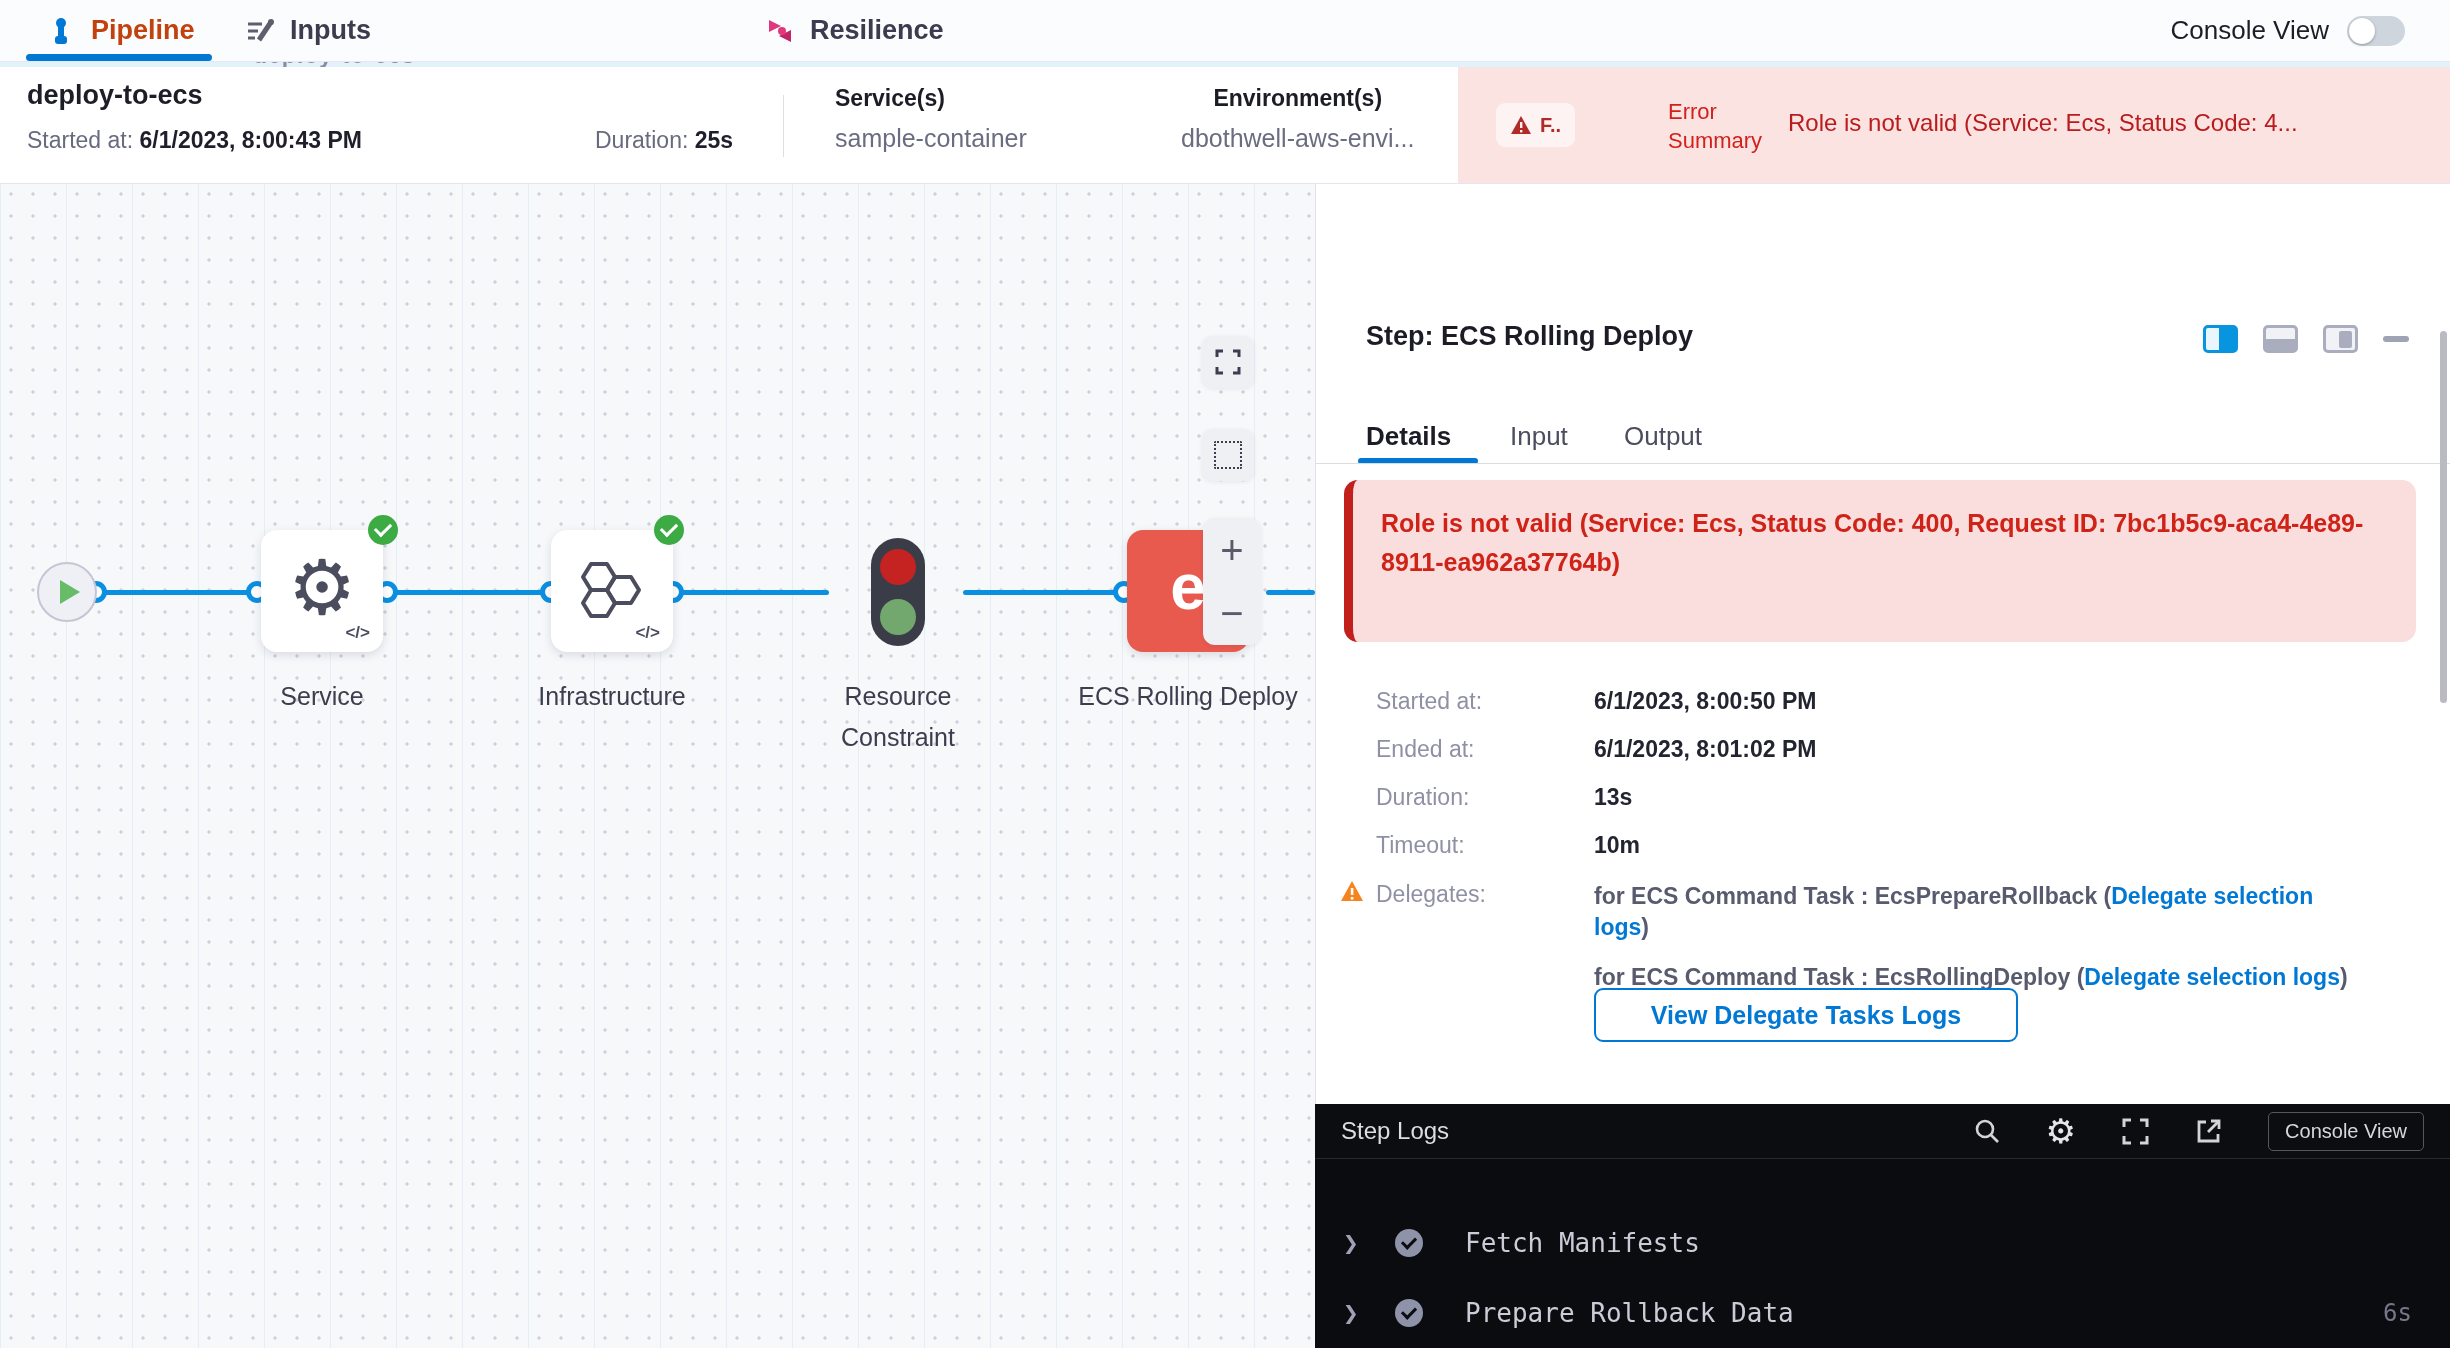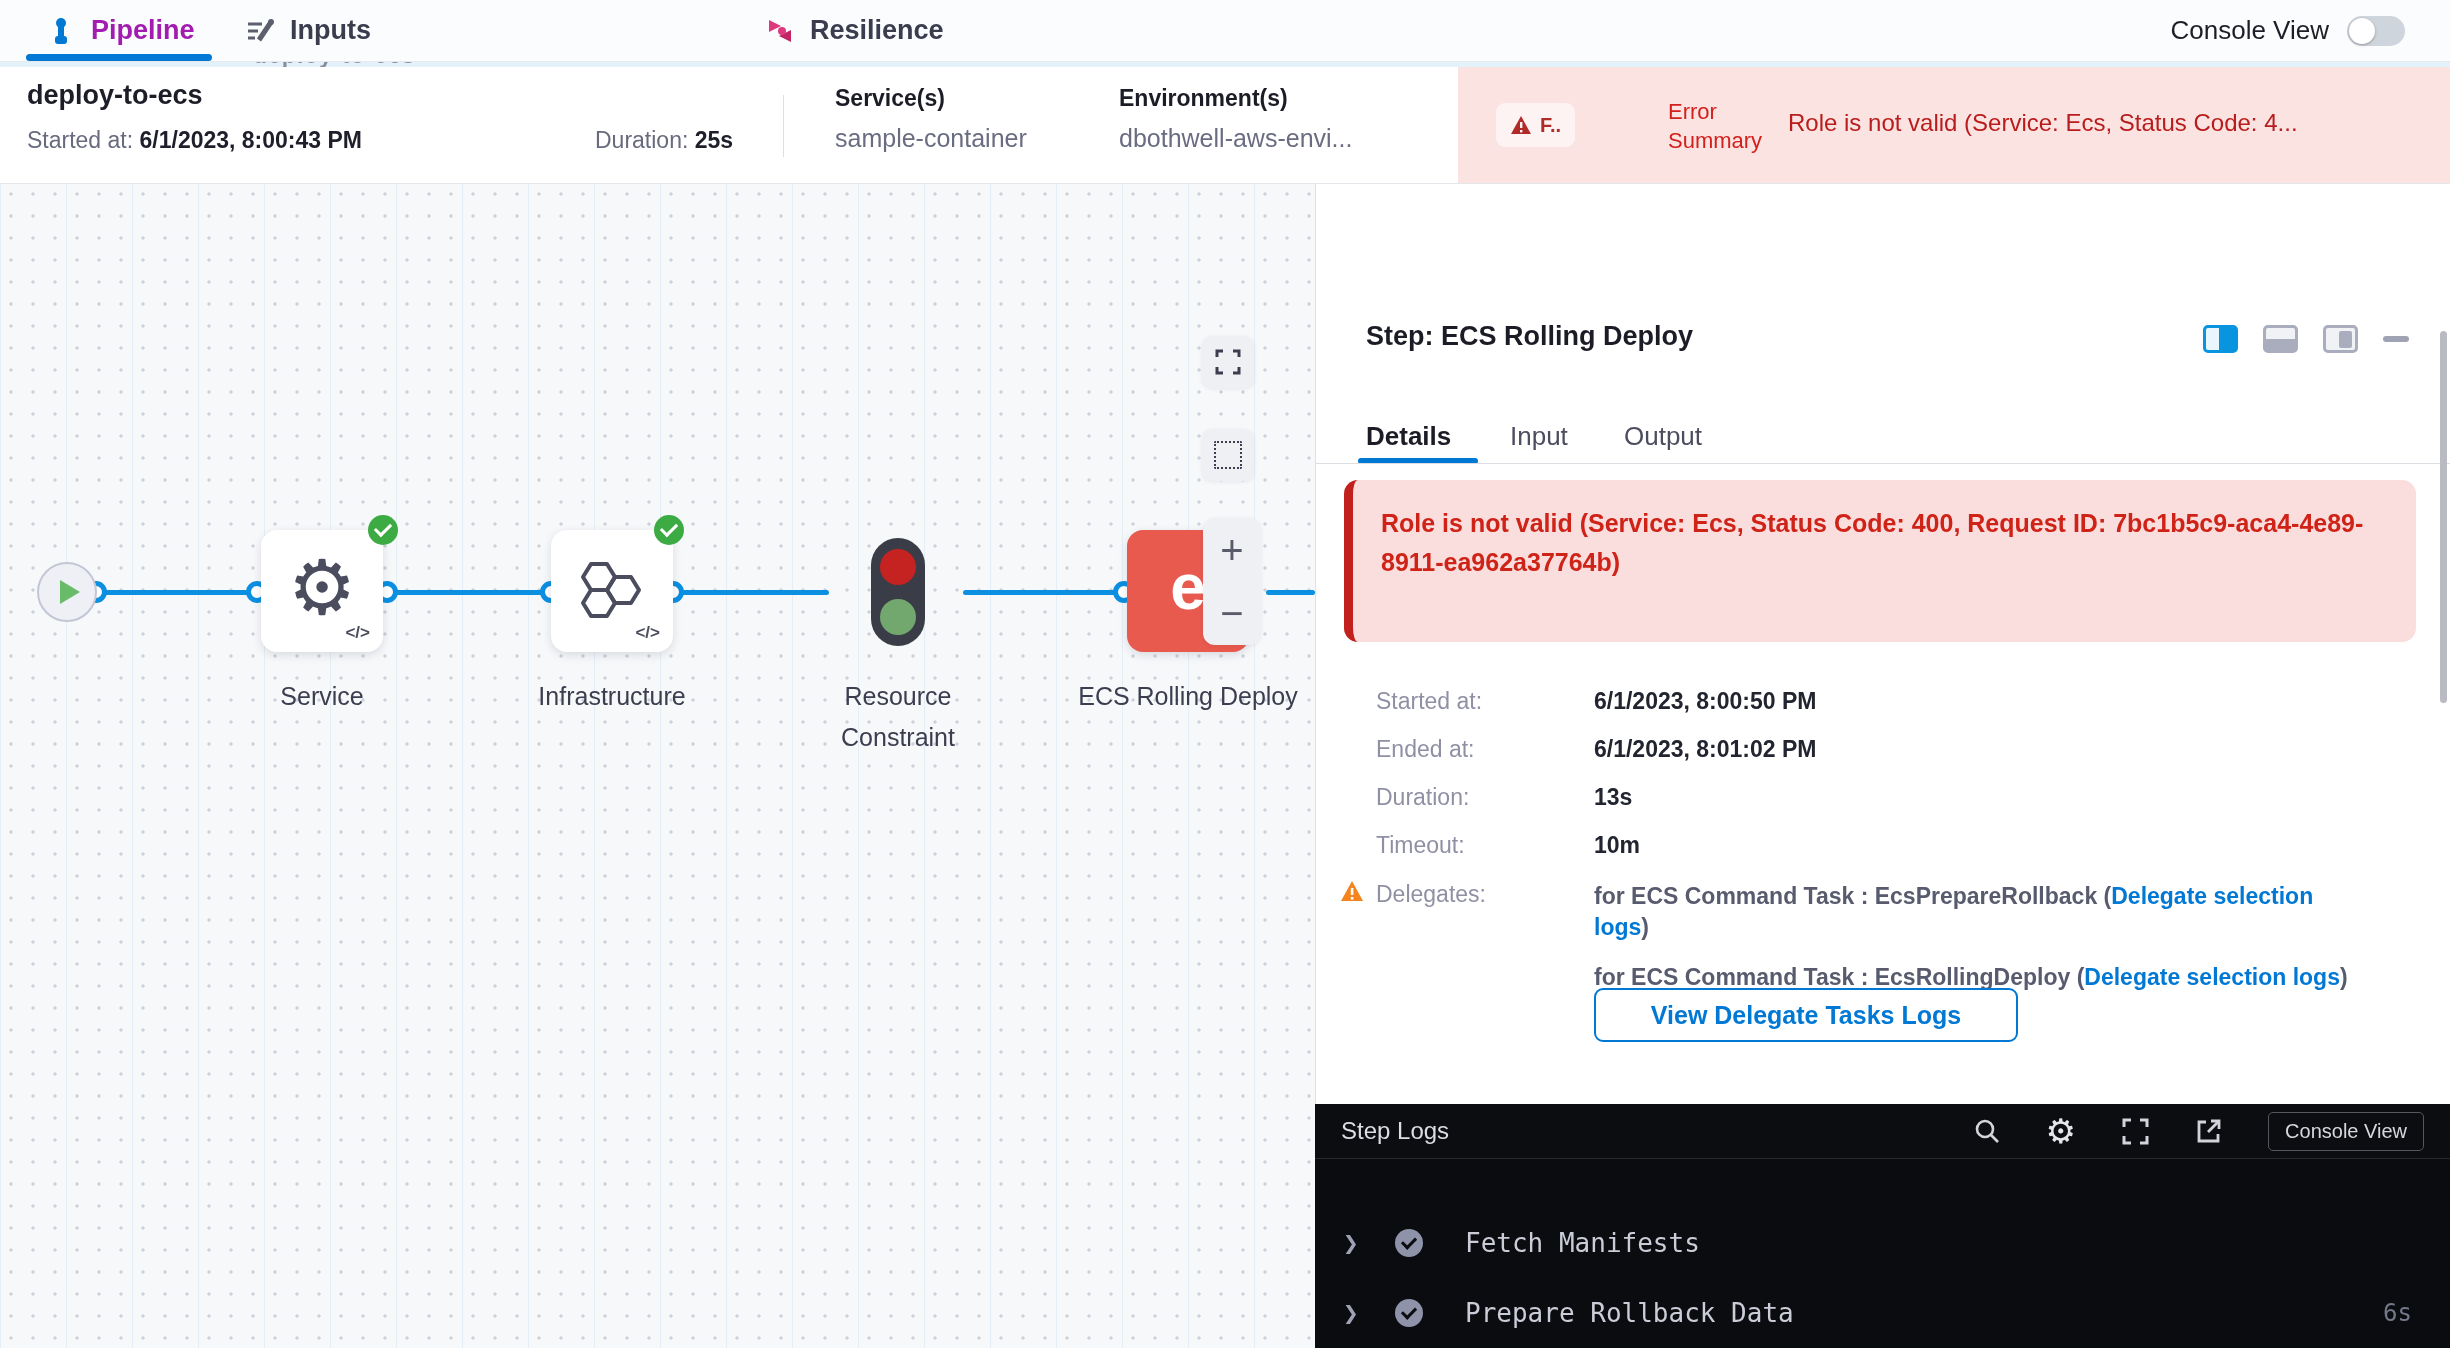--- a/index.html
+++ b/index.html
@@ -4,21 +4,21 @@
 <style>
   html,body{margin:0;padding:0;}
   body{
     width:2450px;height:1348px;position:relative;overflow:hidden;
     background:#ffffff;font-family:"Liberation Sans",sans-serif;
     -webkit-font-smoothing:antialiased;
   }
   
   .topnav{position:absolute;top:0;left:0;width:2450px;height:61px;background:#fbfcfe;border-bottom:1px solid #e7e9ef;z-index:30;}
   .tab{position:absolute;top:0;height:61px;display:flex;align-items:center;gap:15px;font-size:27px;font-weight:600;color:#3b3c4e;cursor:pointer;}
-  .tab.active{color:#a21caf;}
+  .tab.active{color:#c2410c;}
   .tab-underline{position:absolute;left:26px;top:54px;width:186px;height:7px;background:#0278d5;border-radius:4px;}
   .console-view{position:absolute;right:45px;top:0;height:61px;display:flex;align-items:center;gap:18px;}
   .console-view-label{font-size:26px;color:#1c1d27;}
   .toggle{width:58px;height:30px;border-radius:16px;background:#cfd5dc;position:relative;cursor:pointer;}
   .toggle .knob{position:absolute;left:2px;top:2px;width:26px;height:26px;border-radius:50%;background:#ffffff;box-shadow:0 1px 3px rgba(0,0,0,.3);}
   
   .scroll-strip{position:absolute;top:61px;left:0;width:2450px;height:6px;background:#e3f2fa;overflow:hidden;z-index:29;}
   .scroll-strip .clipped{position:absolute;left:253px;top:-17px;font-size:23px;line-height:23px;font-weight:700;color:#8a8ca0;letter-spacing:1px;}
   
   .run-header{position:absolute;top:67px;left:0;width:2450px;height:116px;background:#ffffff;border-bottom:1px solid #e4e6eb;z-index:28;}
@@ -158,21 +158,21 @@
   <div class="meta" style="left:595px;">
     <span>Duration</span>: <b>25s</b>
   </div>
 
   <div class="hdr-vdiv"></div>
 
   <div class="hdr-col" style="left:835px;">
     <div class="lbl">Service(s)</div>
     <div class="val">sample-container</div>
   </div>
-  <div class="hdr-col" style="left:1119px;">
+  <div class="hdr-col" style="left:1181px;text-align:center;">
     <div class="lbl">Environment(s)</div>
     <div class="val">dbothwell-aws-envi...</div>
   </div>
 
   <div class="hdr-error">
     <div class="fail-badge">
       <span>
         <svg width="22" height="20" viewBox="0 0 22 20">
             <path d="M11 1 L21 19 H1 Z" fill="#b02a28"></path>
             <rect x="10" y="7" width="2.4" height="6" fill="#fdf3f3"></rect>

